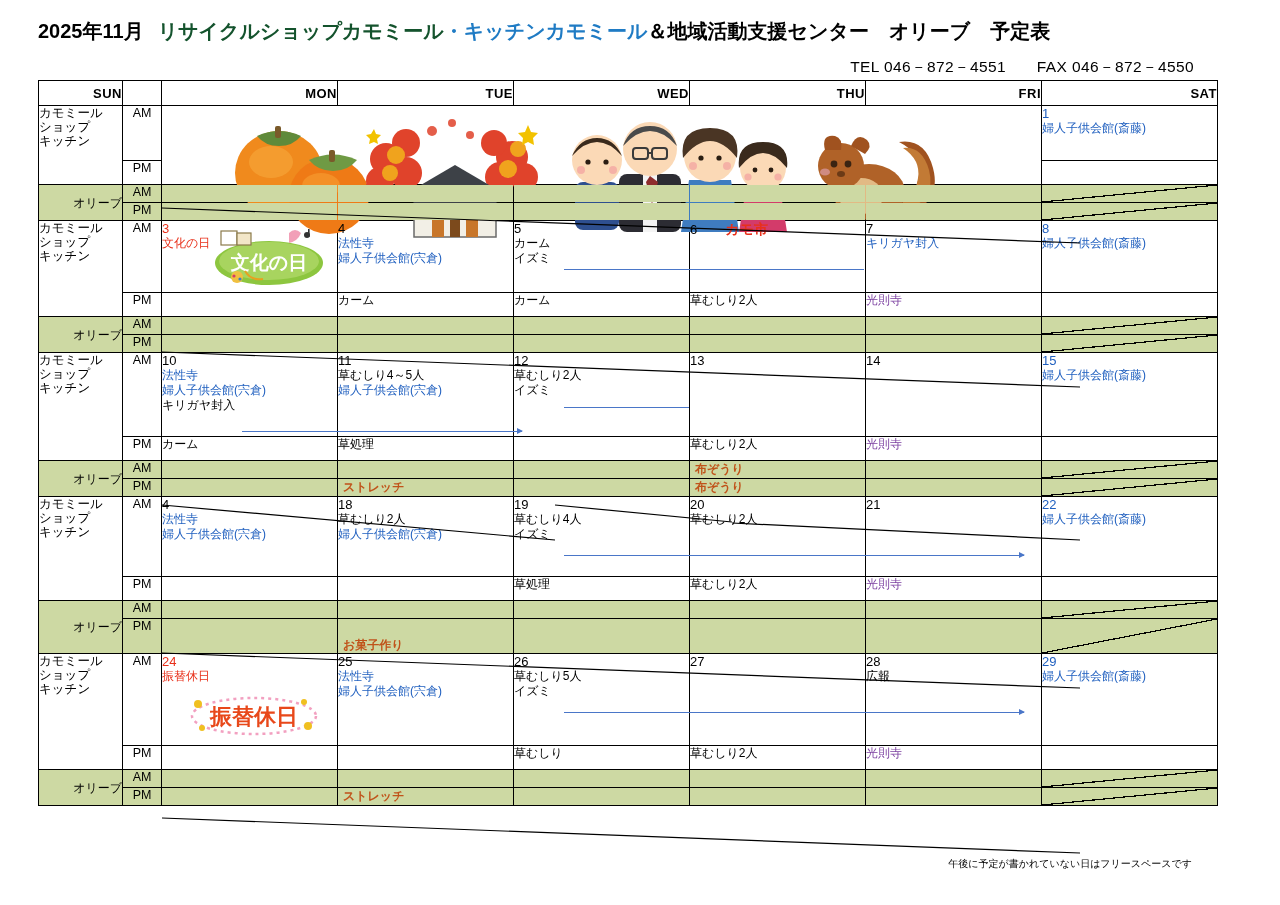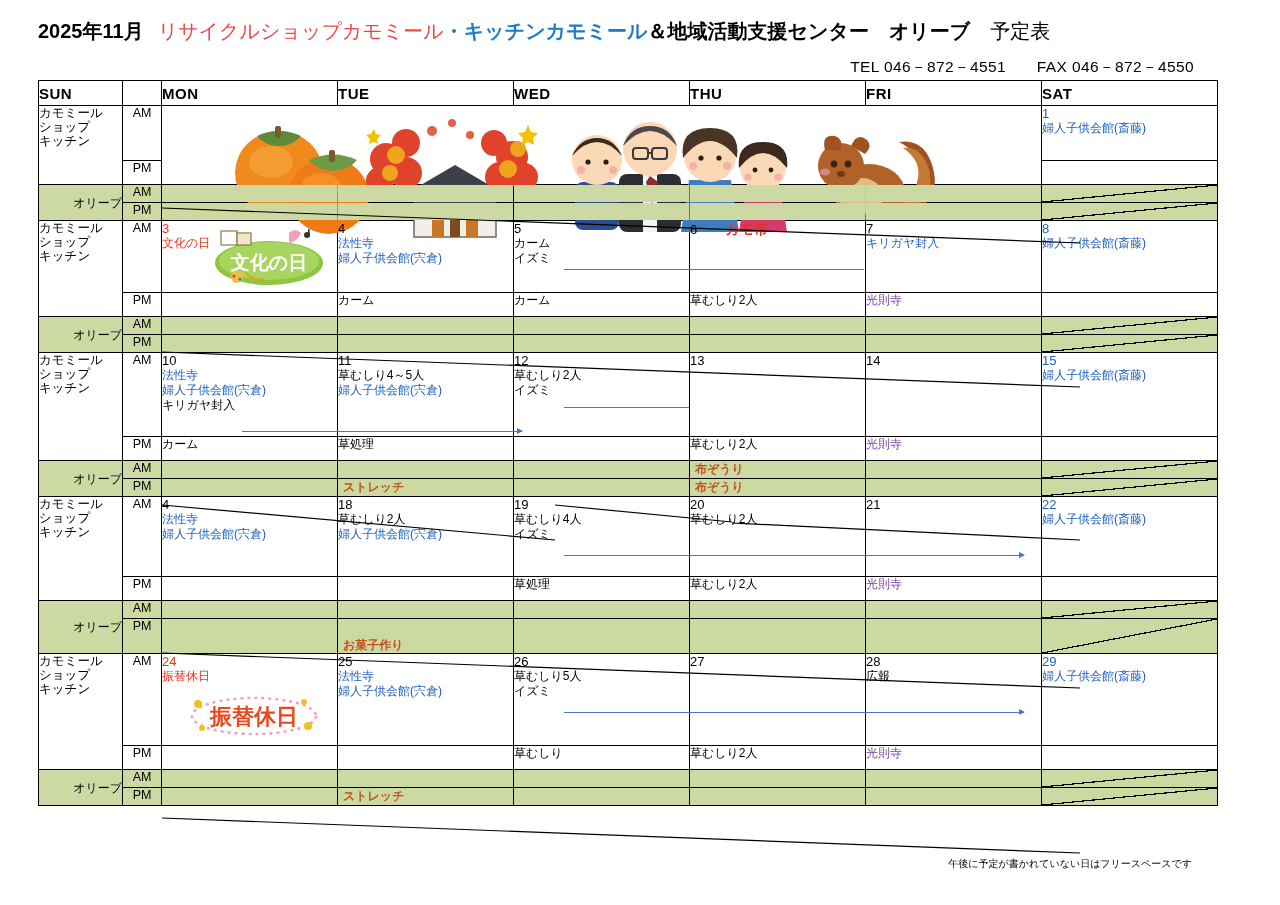--- a/index.html
+++ b/index.html
@@ -20,32 +20,32 @@
     position: absolute;
     left: 38px; top: 18px;
     width: 1160px;
     height: 30px;
     white-space: nowrap;
   }
   .title-date {
     font-size: 20px; font-weight: bold; color: #000;
   }
   .title-red {
-    font-size: 20px; font-weight: normal; color: #ef4444;
+    font-size: 20px; font-weight: bold; color: #14532d;
     margin-left: 14px;
     text-align: right;
   }
   .title-blue {
     font-size: 20px; font-weight: bold; color: #1f7bc4;
   }
   .title-black2 {
     font-size: 20px; font-weight: bold; color: #000;
   }
   .title-plan {
-    font-size: 20px; font-weight: normal; color: #000; margin-left: 20px;
+    font-size: 20px; font-weight: bold; color: #000; margin-left: 20px;
   }
   .contact {
     position: absolute;
     right: 86px; top: 57px;
     font-size: 15.5px;
     letter-spacing: 0.4px;
     color: #000;
   }
   .contact .gap { display: inline-block; width: 26px; }
 
@@ -66,23 +66,23 @@
     position: relative;
   }
   
   col.c-label { width: 84px; }
   col.c-ampm  { width: 39px; }
   col.c-day   { width: 176px; }
 
   
   tr.dow th {
     height: 25px;
-    text-align: left;
+    text-align: right;
     vertical-align: middle;
-    font-size: 15px;
+    font-size: 13px;
     font-weight: bold;
     letter-spacing: 0.5px;
   }
   th.sun { color: #e8301a; }
   th.sat { color: #1f5fbf; }
   th.wk  { color: #000; }
   th.blank { border: 1px solid #000; }
 
   
   td.lbl {

